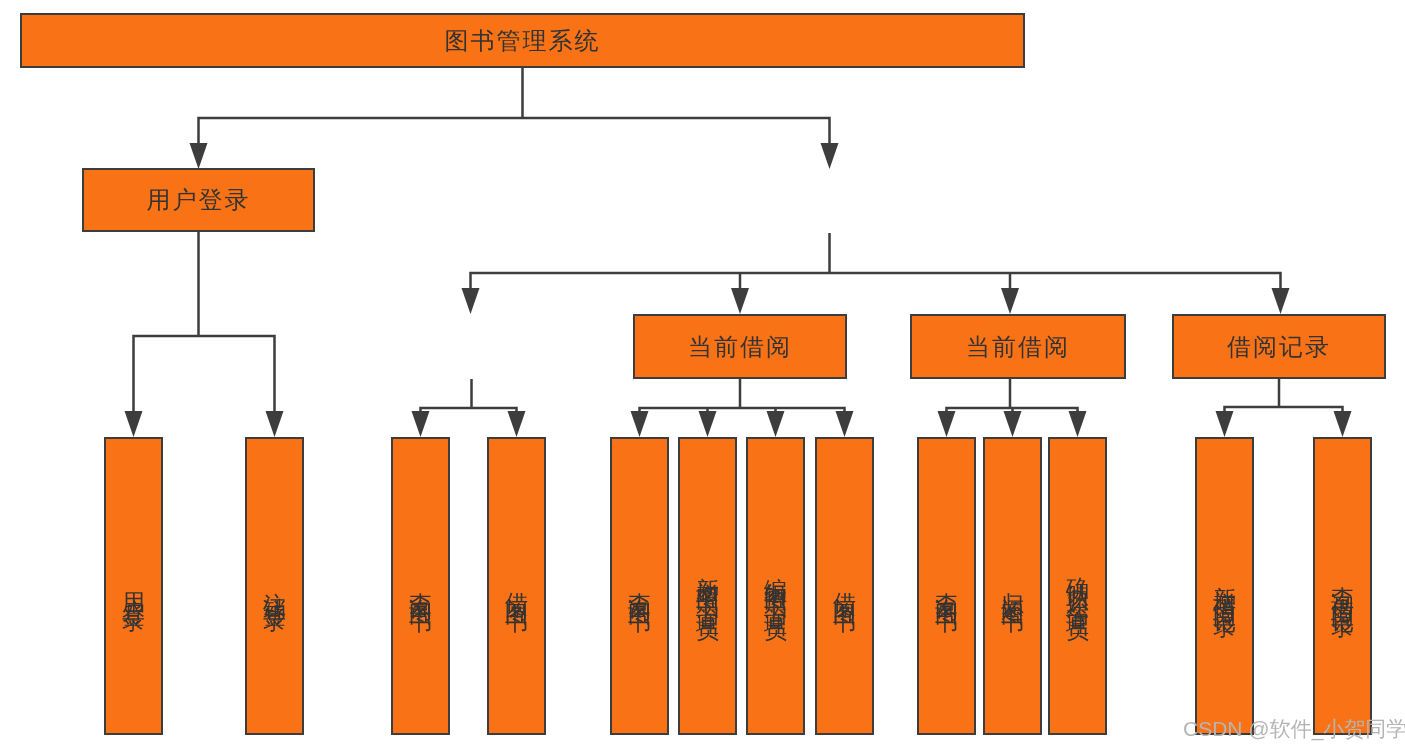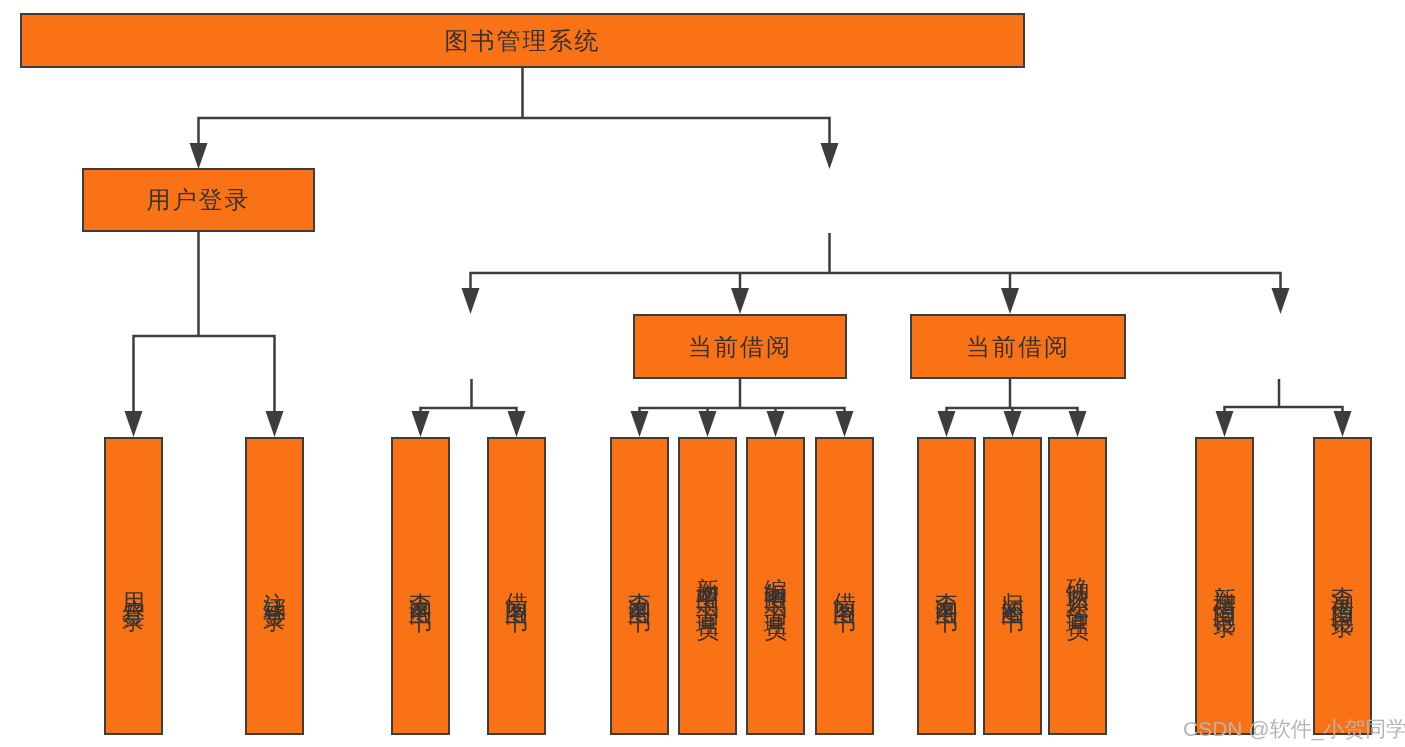--- a/index.html
+++ b/index.html
@@ -93,20 +93,21 @@
       <polygon points="1342.5,437 1333.5,411 1351.5,411"></polygon>
     </g>
   </svg>
 
   <div class="node h" style="left:20px;top:13px;width:1005px;height:55px">图书管理系统</div>
 
   <div class="node h" style="left:82px;top:168px;width:233px;height:64px">用户登录</div>
 
   <div class="node h" style="left:633px;top:314px;width:214px;height:65px">当前借阅</div>
   <div class="node h" style="left:910px;top:314px;width:216px;height:65px">当前借阅</div>
+  <div class="node h" style="left:1172px;top:314px;width:214px;height:65px">借阅记录</div>
 
   <div class="node v" style="left:104px;top:437px;width:59px;height:298px">用户登录</div>
   <div class="node v" style="left:245px;top:437px;width:59px;height:298px">注销登录</div>
 
   <div class="node v" style="left:391px;top:437px;width:59px;height:298px">查询图书</div>
   <div class="node v" style="left:487px;top:437px;width:59px;height:298px">借阅图书</div>
 
   <div class="node v" style="left:610px;top:437px;width:59px;height:298px">查询图书</div>
   <div class="node v" style="left:678px;top:437px;width:59px;height:298px">新增图书（管理员）</div>
   <div class="node v" style="left:746px;top:437px;width:59px;height:298px">编辑图书（管理员）</div>

